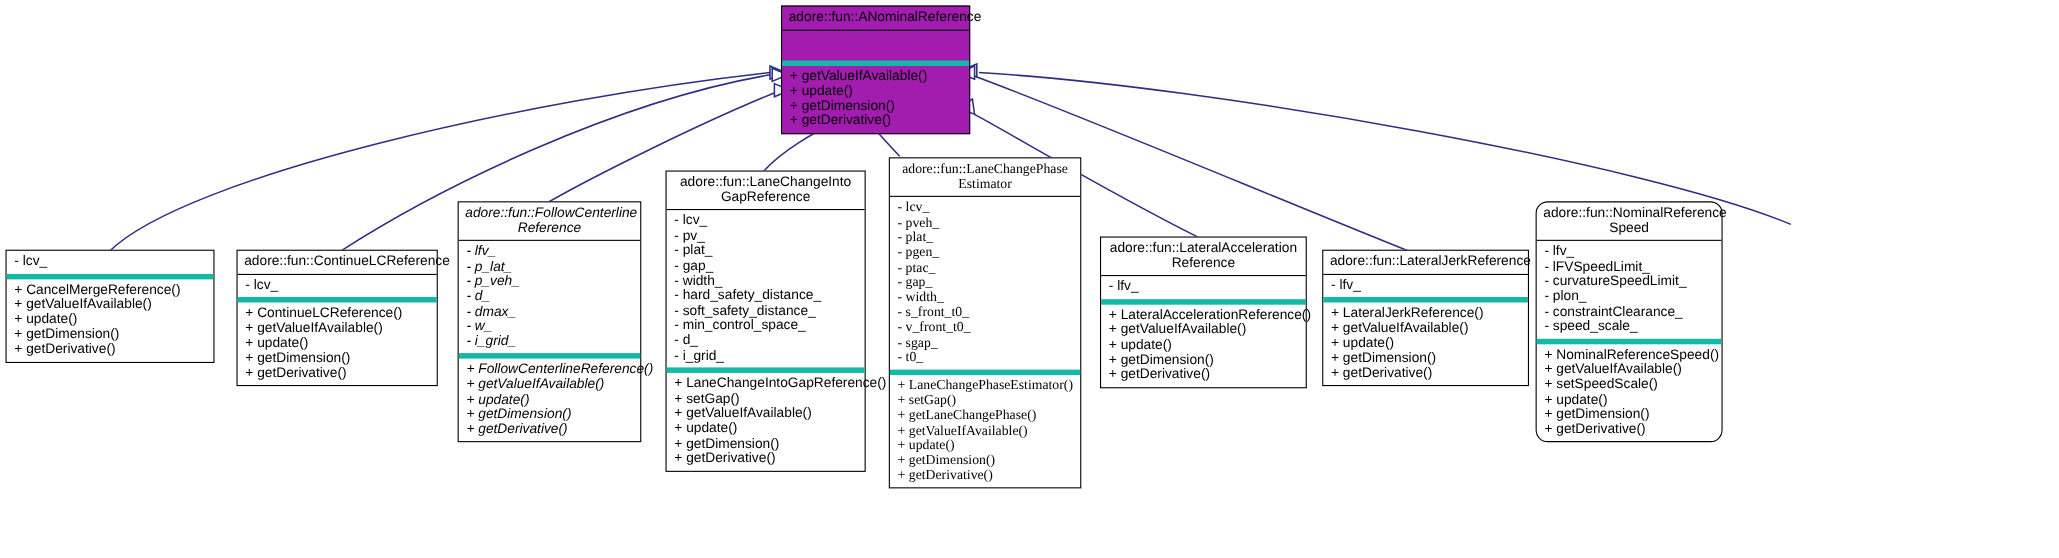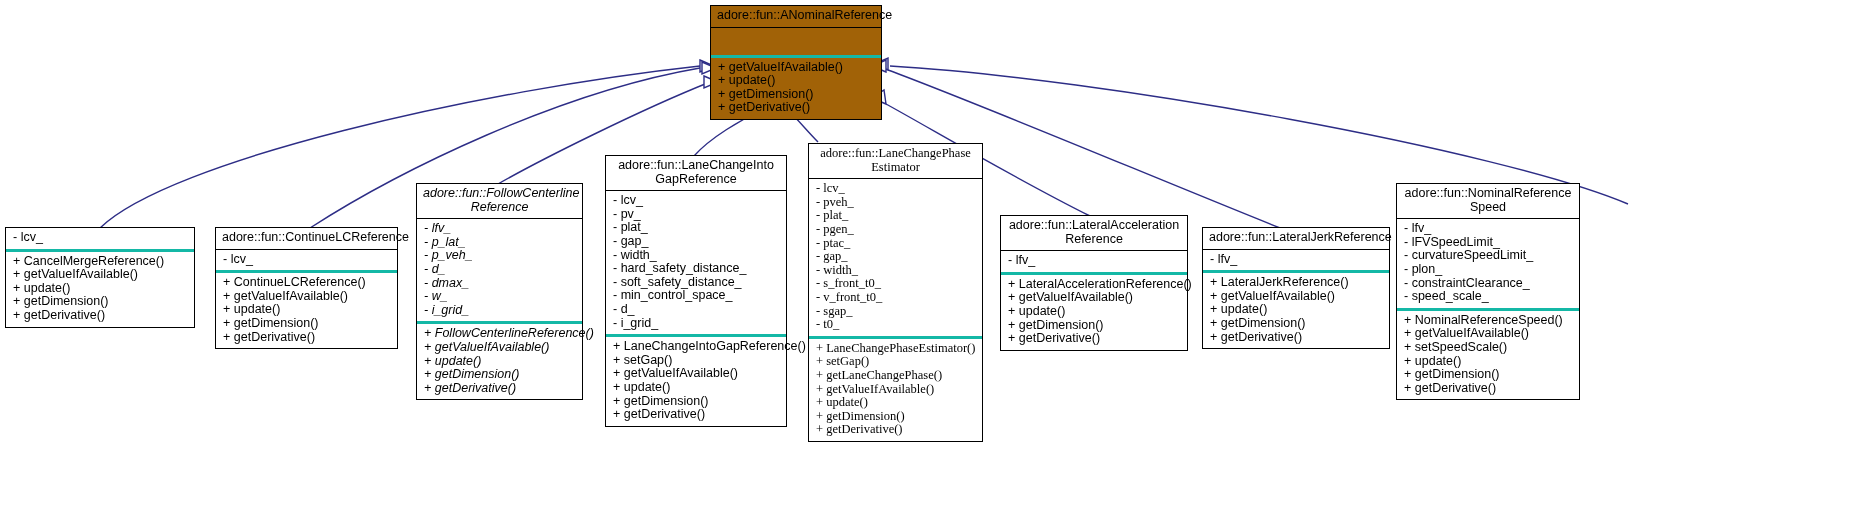--- a/index.html
+++ b/index.html
@@ -27,31 +27,31 @@
     position: absolute;
     box-sizing: border-box;
     border: 1px solid #000000;
     background: #ffffff;
     font-size: 12.5px;
     line-height: 13.6px;
     color: #000000;
     z-index: 5;
   }
   .node.root {
-    background: #a16207;
+    background: #a21caf;
   }
   .node .title {
     text-align: center;
     padding: 3px 6px 4px 6px;
     border-bottom: 1px solid #000000;
     white-space: pre-line;
   }
   .node .attrs {
     padding: 3px 6px 4px 7px;
-    border-bottom: 3px solid #14b8a6;
+    border-bottom: 5px solid #14b8a6;
     min-height: 13px;
   }
   .node .ops {
     padding: 3px 6px 4px 7px;
   }
   .node .row {
     white-space: nowrap;
   }
   .node.root .attrs {
     min-height: 20px;
@@ -218,21 +218,21 @@
       </div>
     <div class="ops">
         <div class="row">+ LateralJerkReference()</div>
         <div class="row">+ getValueIfAvailable()</div>
         <div class="row">+ update()</div>
         <div class="row">+ getDimension()</div>
         <div class="row">+ getDerivative()</div>
       </div>
   </div>
 
-  <div class="node" style="left:1396px; top:183px; width:184px;">
+  <div class="node" style="left:1396px; top:183px; width:170px;border-radius:11px;">
     <div class="title">adore::fun::NominalReference
 Speed</div>
     <div class="attrs">
         <div class="row">- lfv_</div>
         <div class="row">- lFVSpeedLimit_</div>
         <div class="row">- curvatureSpeedLimit_</div>
         <div class="row">- plon_</div>
         <div class="row">- constraintClearance_</div>
         <div class="row">- speed_scale_</div>
       </div>

